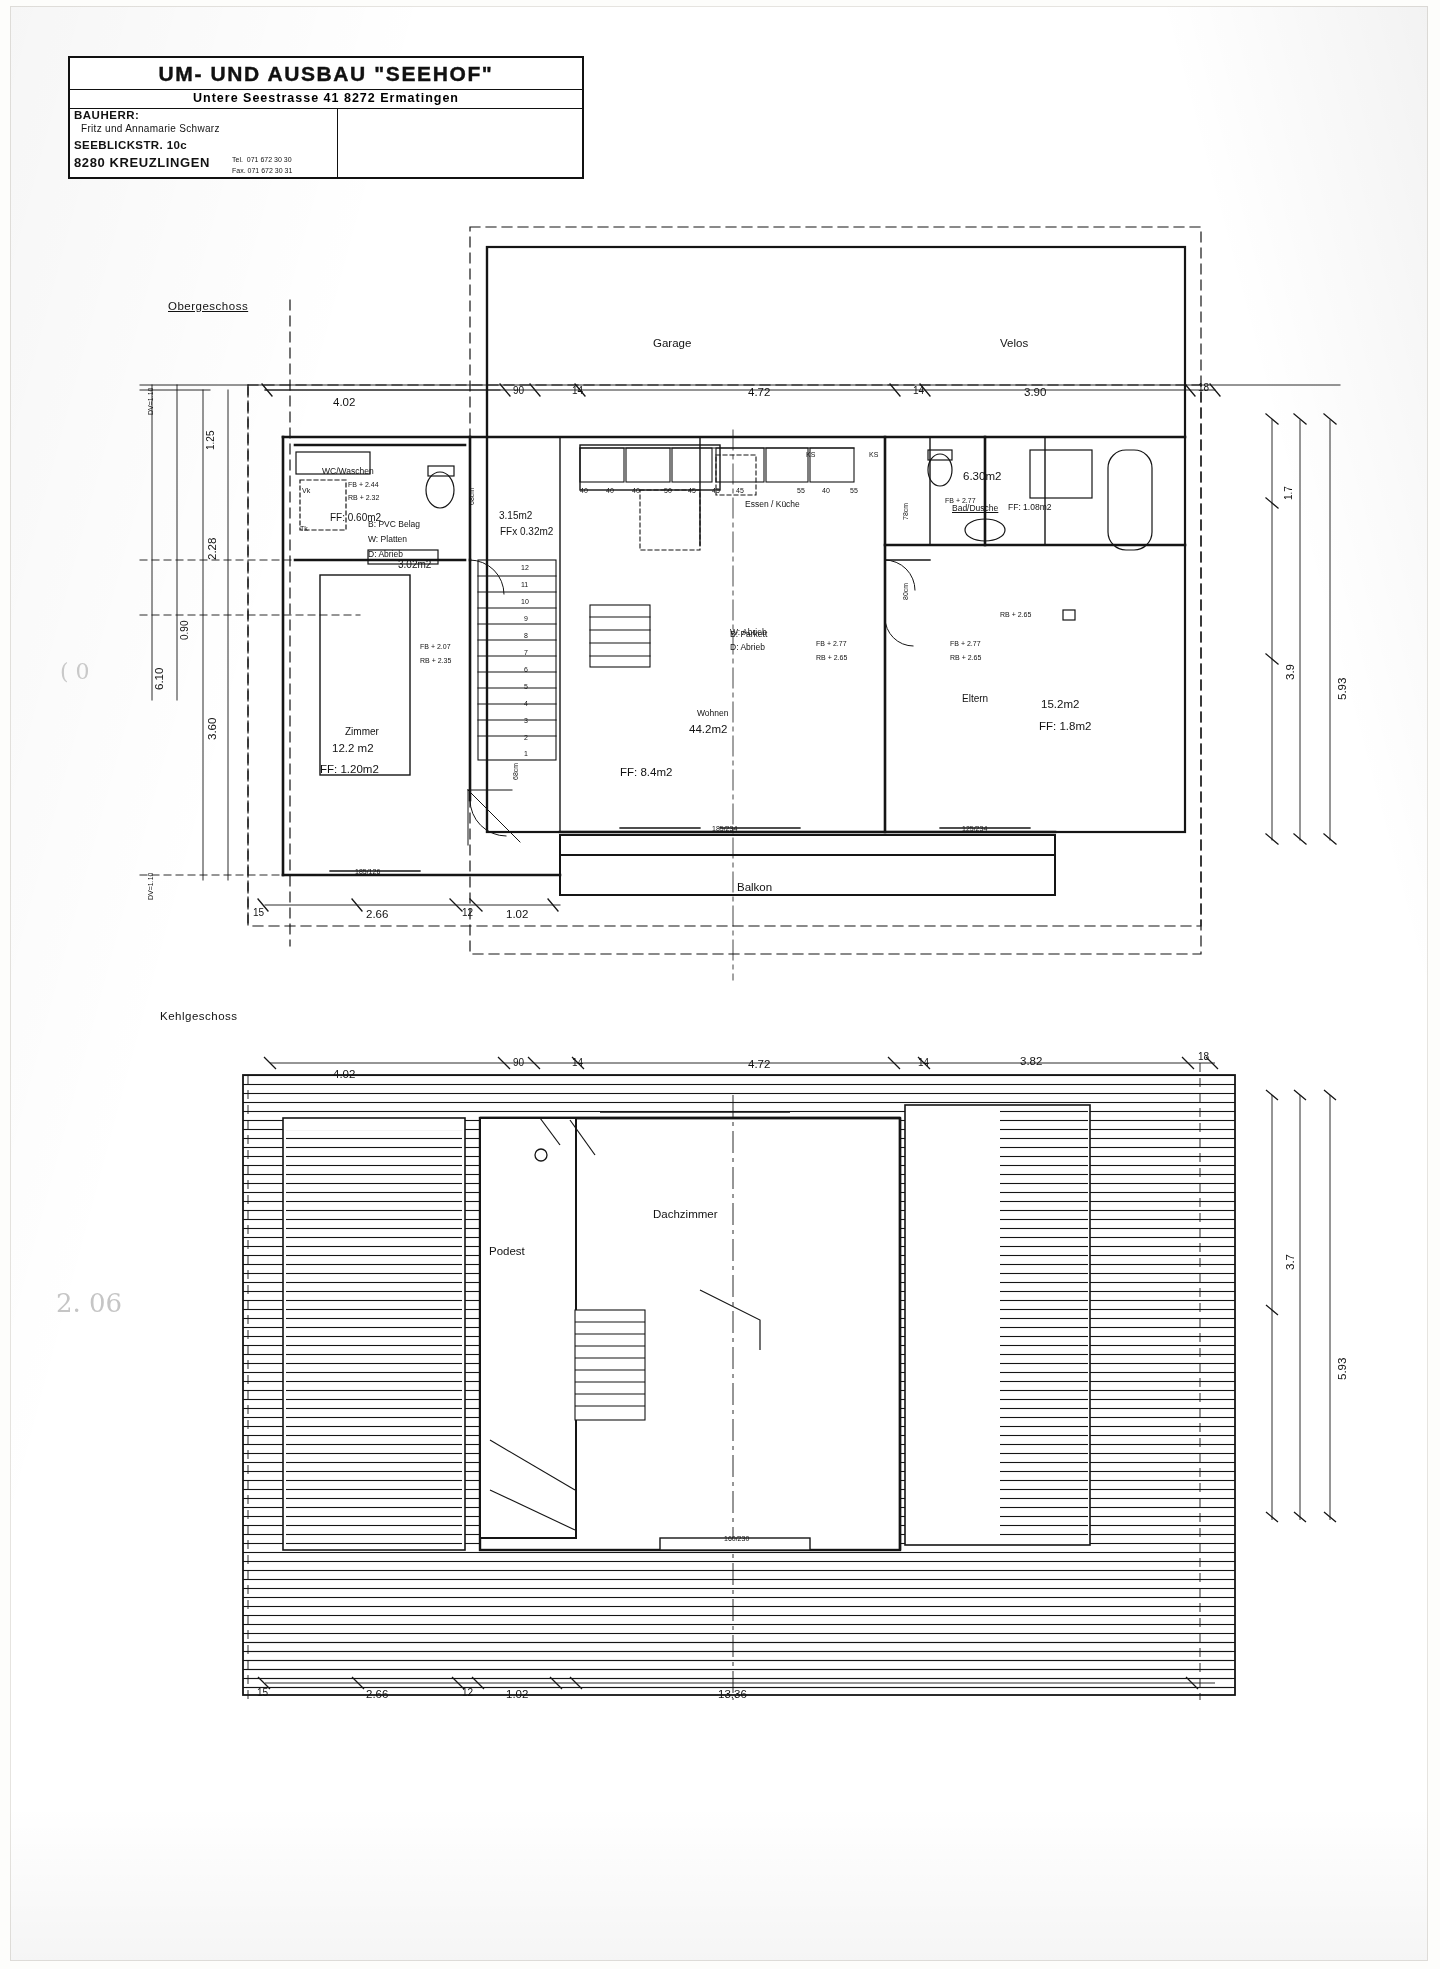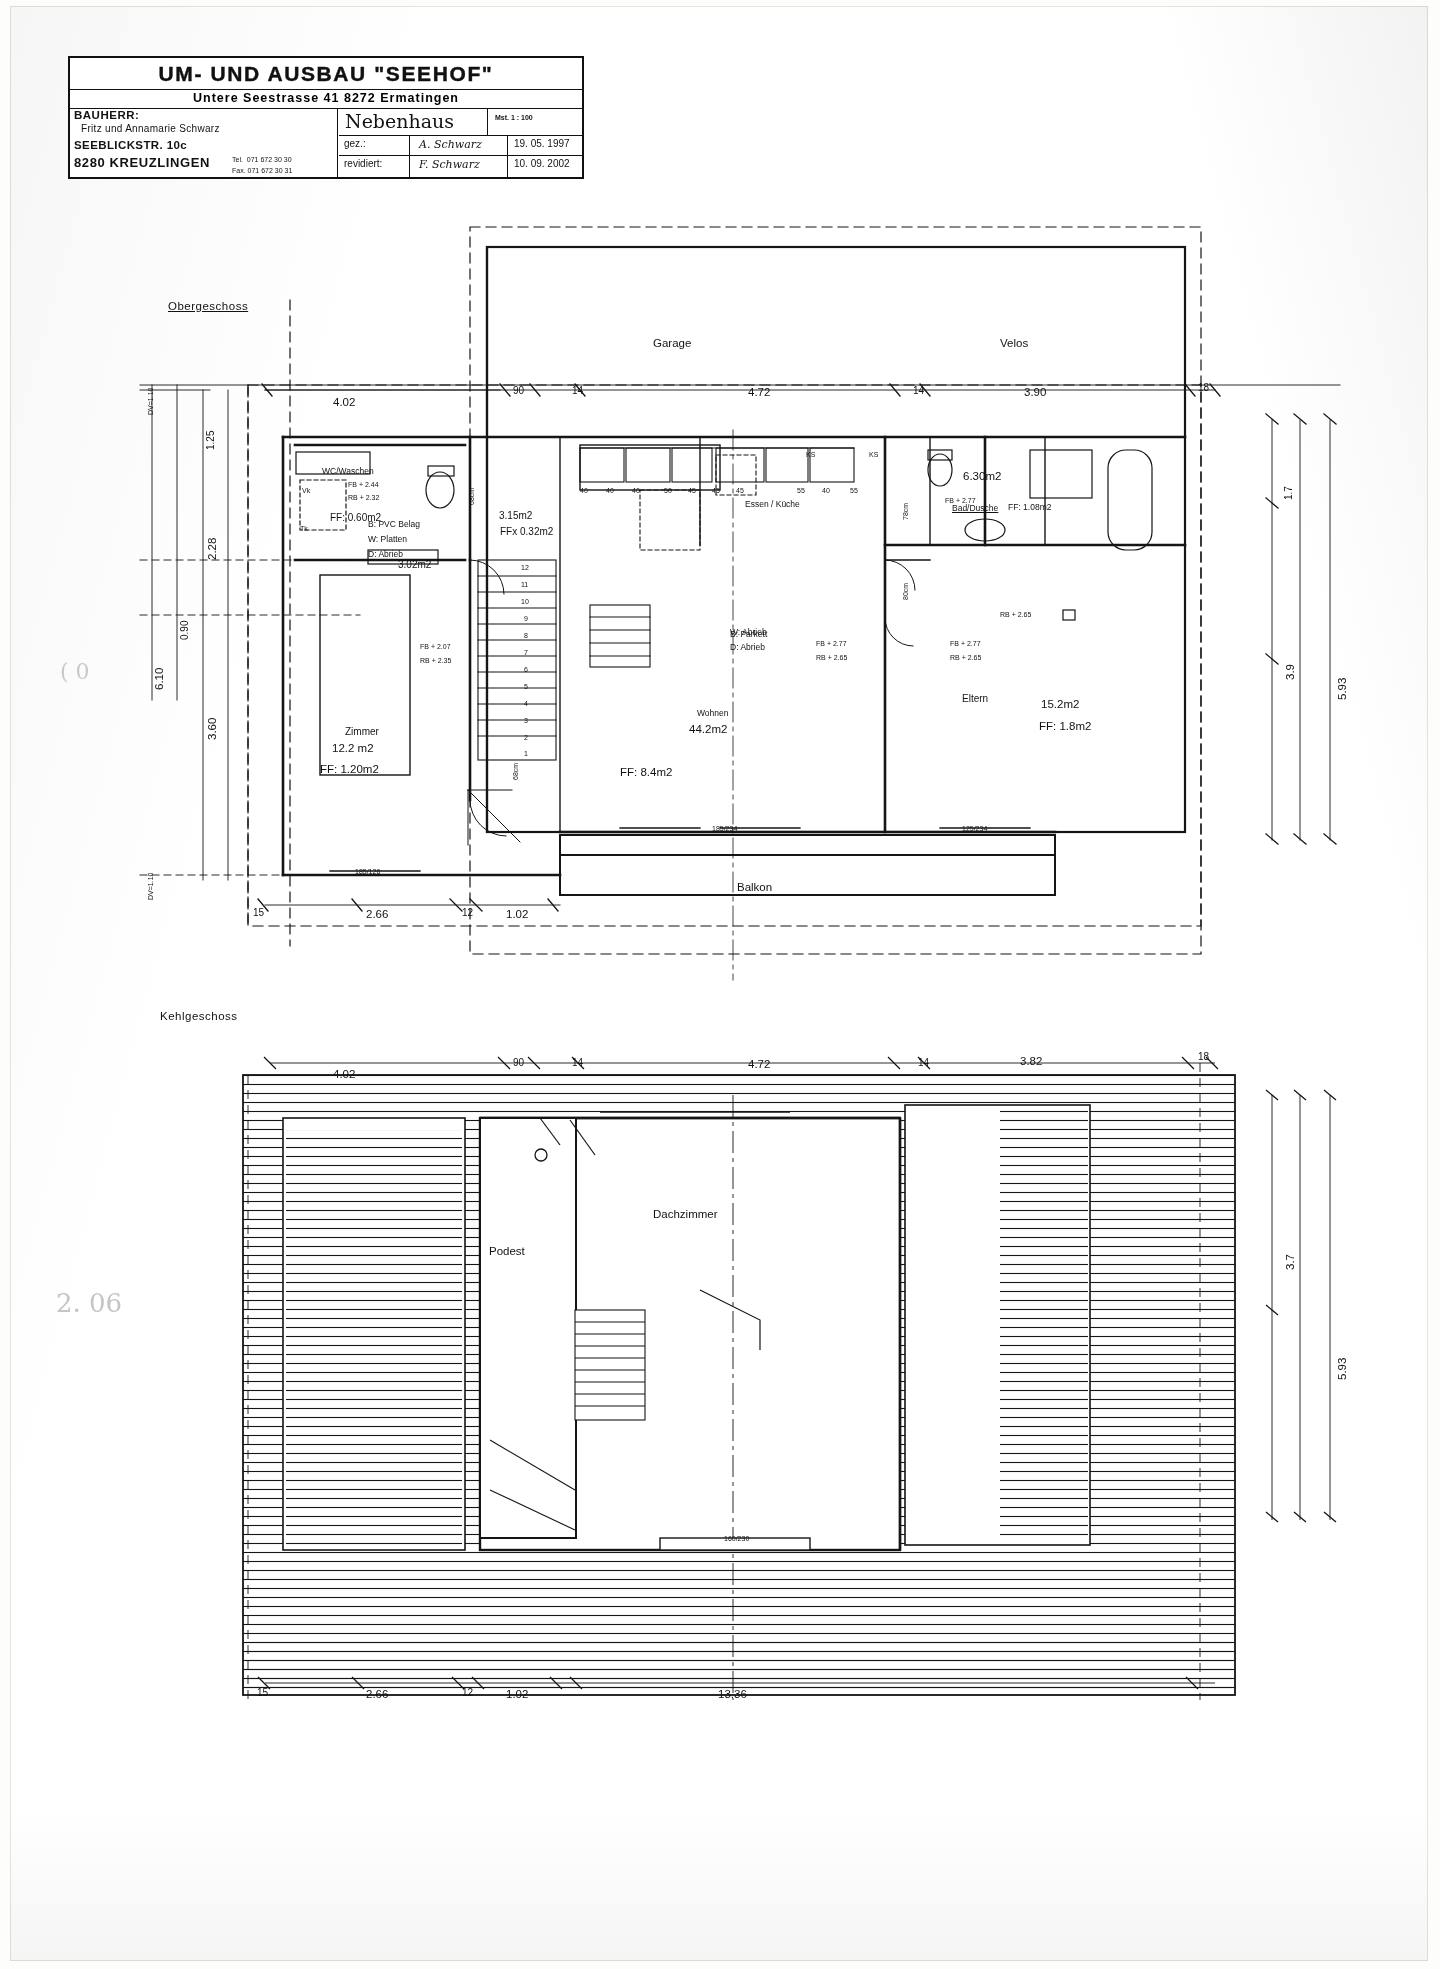--- a/index.html
+++ b/index.html
@@ -111,38 +111,20 @@
 
     <div id="tb-left">
       <div class="lbl md" style="left:4px; top:1px; font-weight:bold; letter-spacing:0.5px;">BAUHERR:</div>
       <div class="lbl sm" style="left:4px; top:16px; letter-spacing:0.3px;padding-left:7px;">Fritz und Annamarie Schwarz</div>
       <div class="lbl md" style="left:4px; top:31px; font-weight:bold; letter-spacing:0.4px;">SEEBLICKSTR. 10c</div>
       <div class="lbl lg" style="left:4px; top:48px; font-weight:bold; letter-spacing:0.6px;">8280 KREUZLINGEN</div>
       <div class="lbl tiny" style="left:162px; top:48px;">Tel.  071 672 30 30</div>
       <div class="lbl tiny" style="left:162px; top:59px;">Fax. 071 672 30 31</div>
     </div>
 
-    <div id="tb-right">
-      <div class="tb-row-div" style="top:27px;"></div>
-      <div class="tb-row-div" style="top:47px;"></div>
-      <div style="position:absolute; left:70px; top:27px; bottom:0; border-left:1.2px solid #111;"></div>
-      <div style="position:absolute; left:168px; top:27px; bottom:0; border-left:1.2px solid #111;"></div>
-      <div style="position:absolute; left:148px; top:0; height:27px; border-left:1.2px solid #111;"></div>
-
-      <div class="lbl" style="left:6px; top:4px; font-size:19px; font-family:'DejaVu Serif',serif;">Nebenhaus</div>
-      <div class="lbl" style="left:156px; top:6px; font-size:7px; font-weight:bold;">Mst. 1 : 100</div>
-
-      <div class="lbl sm" style="left:5px; top:31px;">gez.:</div>
-      <div class="lbl handwrite" style="left:80px; top:31px;">A. Schwarz</div>
-      <div class="lbl sm" style="left:175px; top:31px;">19. 05. 1997</div>
-
-      <div class="lbl sm" style="left:5px; top:51px;">revidiert:</div>
-      <div class="lbl handwrite" style="left:80px; top:51px;">F. Schwarz</div>
-      <div class="lbl sm" style="left:175px; top:51px;">10. 09. 2002</div>
-    </div>
   </div>
 
   <svg width="1440" height="1969" style="pointer-events:none;">
     <g stroke="#151515" fill="none" stroke-linecap="square">
 
       <g stroke-dasharray="10 6" stroke-width="1.2">
         <rect x="470" y="227" width="731" height="727"></rect>
         <rect x="248" y="385" width="953" height="541"></rect>
         <path d="M248,385 L248,926"></path>
         <path d="M290,300 L290,946"></path>

